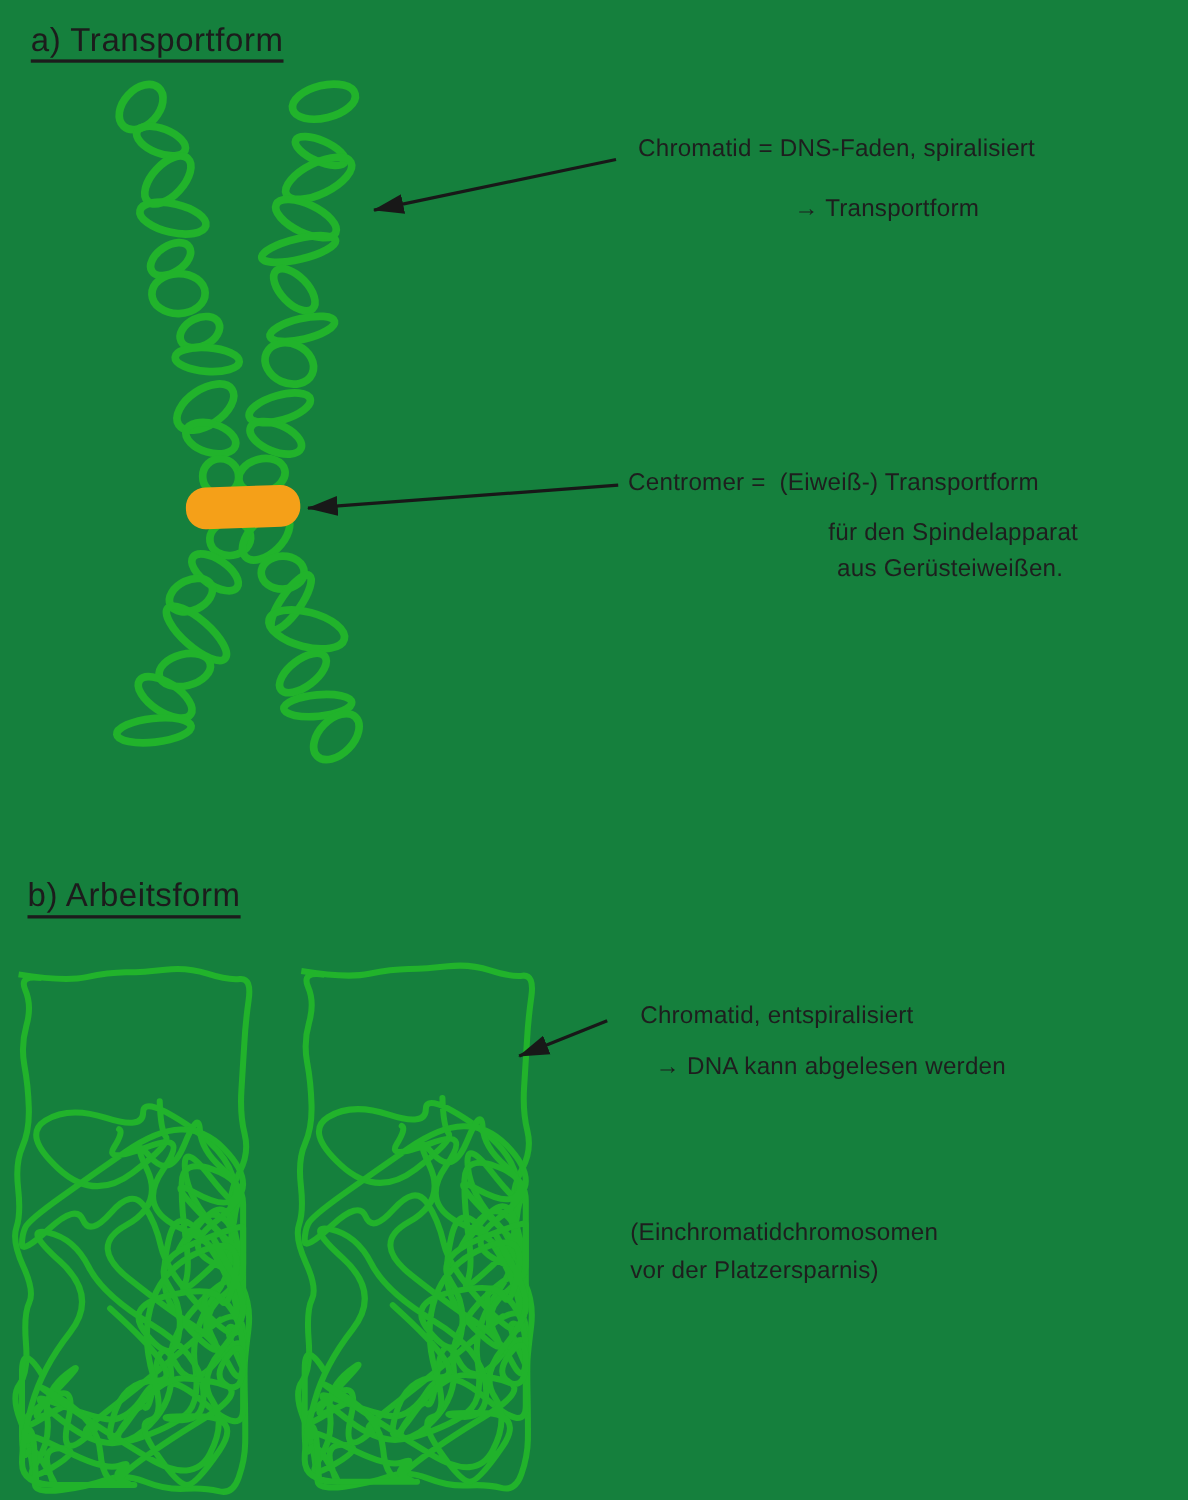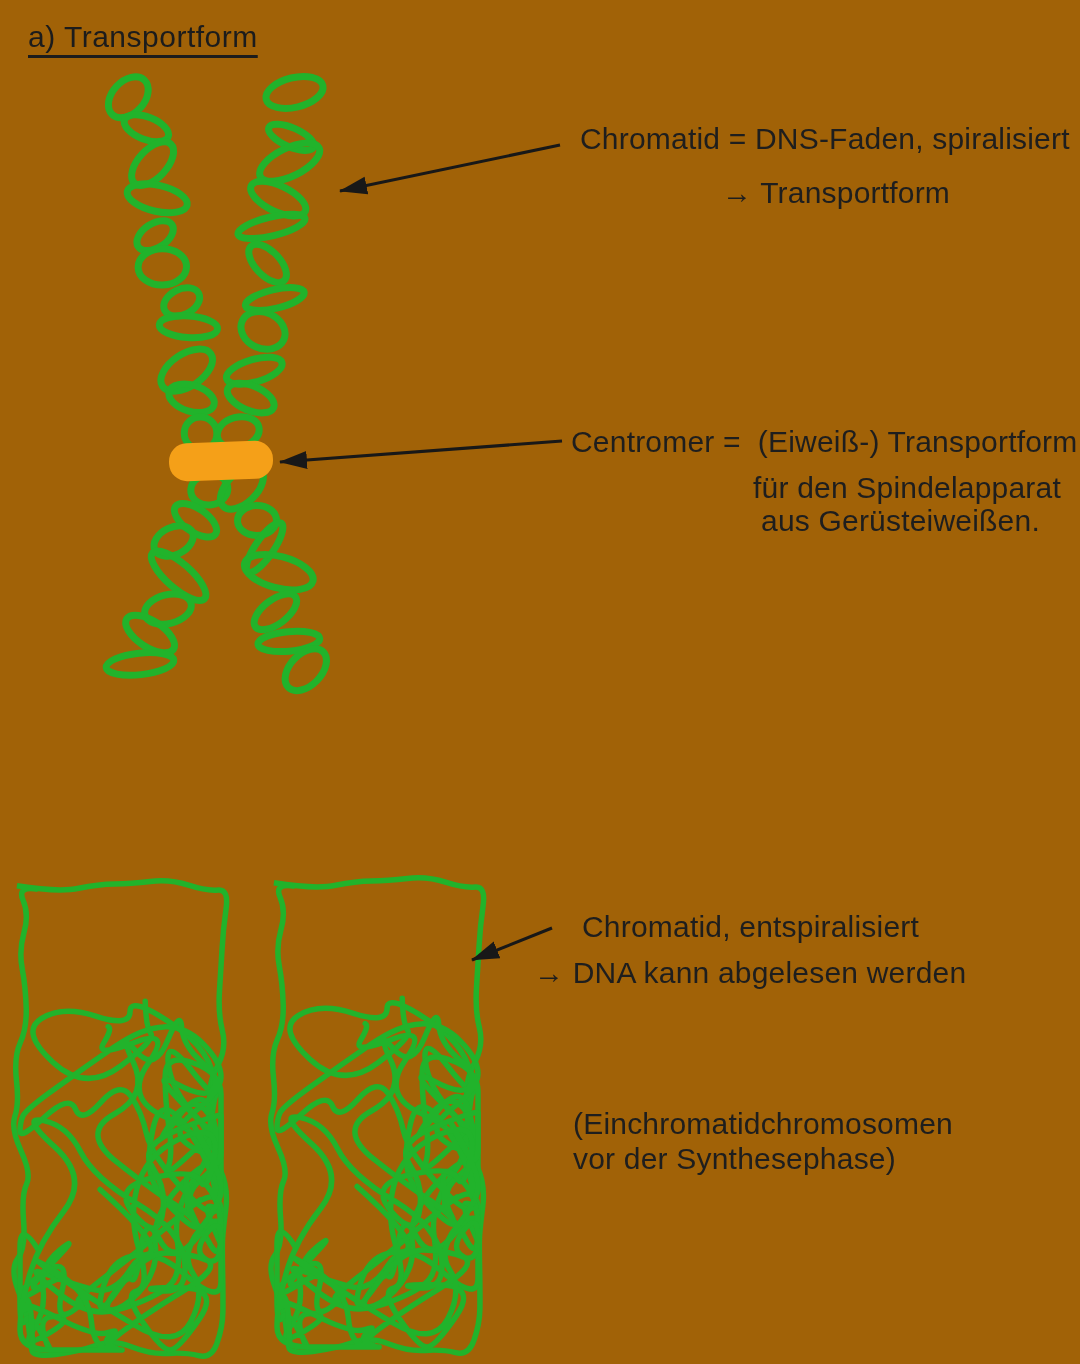--- a/index.html
+++ b/index.html
@@ -1,29 +1,29 @@
 <!DOCTYPE html>
 <html><head>
 <meta charset="utf-8">
 <style>
   html,body{margin:0;padding:0}
   body{
     width:1080px;height:1364px;position:relative;overflow:hidden;
     background:#ffffff;
     font-family:"Liberation Sans", sans-serif;
   }
-  .page{position:absolute;inset:0;background:#a16207}
+  .page{position:absolute;inset:0;background:#15803d}
   .art{position:absolute;left:0;top:0;width:1080px;height:1364px;display:block}
   .heading{
     position:absolute;margin:0;font-size:30px;font-weight:400;color:#1c1c1c;
     text-decoration:underline;text-decoration-thickness:3px;text-underline-offset:8px;
     white-space:pre;letter-spacing:0.5px;
   }
   .label{
-    position:absolute;font-size:30px;color:#1e1e1e;white-space:pre;letter-spacing:0.2px;
+    position:absolute;font-size:22px;color:#1e1e1e;white-space:pre;letter-spacing:0.2px;
   }
   .arrow{stroke-width:3;fill:none}
 </style>
 </head>
 <body>
 
 <div class="page">
 
   <svg class="art" viewBox="0 0 1080 1364" xmlns="http://www.w3.org/2000/svg">
     <defs>
@@ -91,19 +91,20 @@
 
   <h2 class="heading" style="left:28px;top:20px">a) Transportform</h2>
 
   <div class="label" style="left:580px;top:122px">Chromatid = DNS-Faden, spiralisiert</div>
   <div class="label" style="left:722px;top:176px">→ Transportform</div>
 
   <div class="label" style="left:571px;top:425px">Centromer =  (Eiweiß-) Transportform</div>
   <div class="label" style="left:761px;top:504px">aus Gerüsteiweißen.</div>
   <div class="label" style="left:753px;top:471px">für den Spindelapparat</div>
 
+  <h2 class="heading" style="left:25px;top:798px">b) Arbeitsform</h2>
 
   <div class="label" style="left:582px;top:910px">Chromatid, entspiralisiert</div>
-  <div class="label" style="left:534px;top:956px">→ DNA kann abgelesen werden</div>
+  <div class="label" style="left:596px;top:956px">→ DNA kann abgelesen werden</div>
 
   <div class="label" style="left:573px;top:1107px">(Einchromatidchromosomen</div>
-  <div class="label" style="left:573px;top:1142px">vor der Synthesephase)</div>
+  <div class="label" style="left:573px;top:1142px">vor der Platzersparnis)</div>
 </div>
 
 </body></html>

